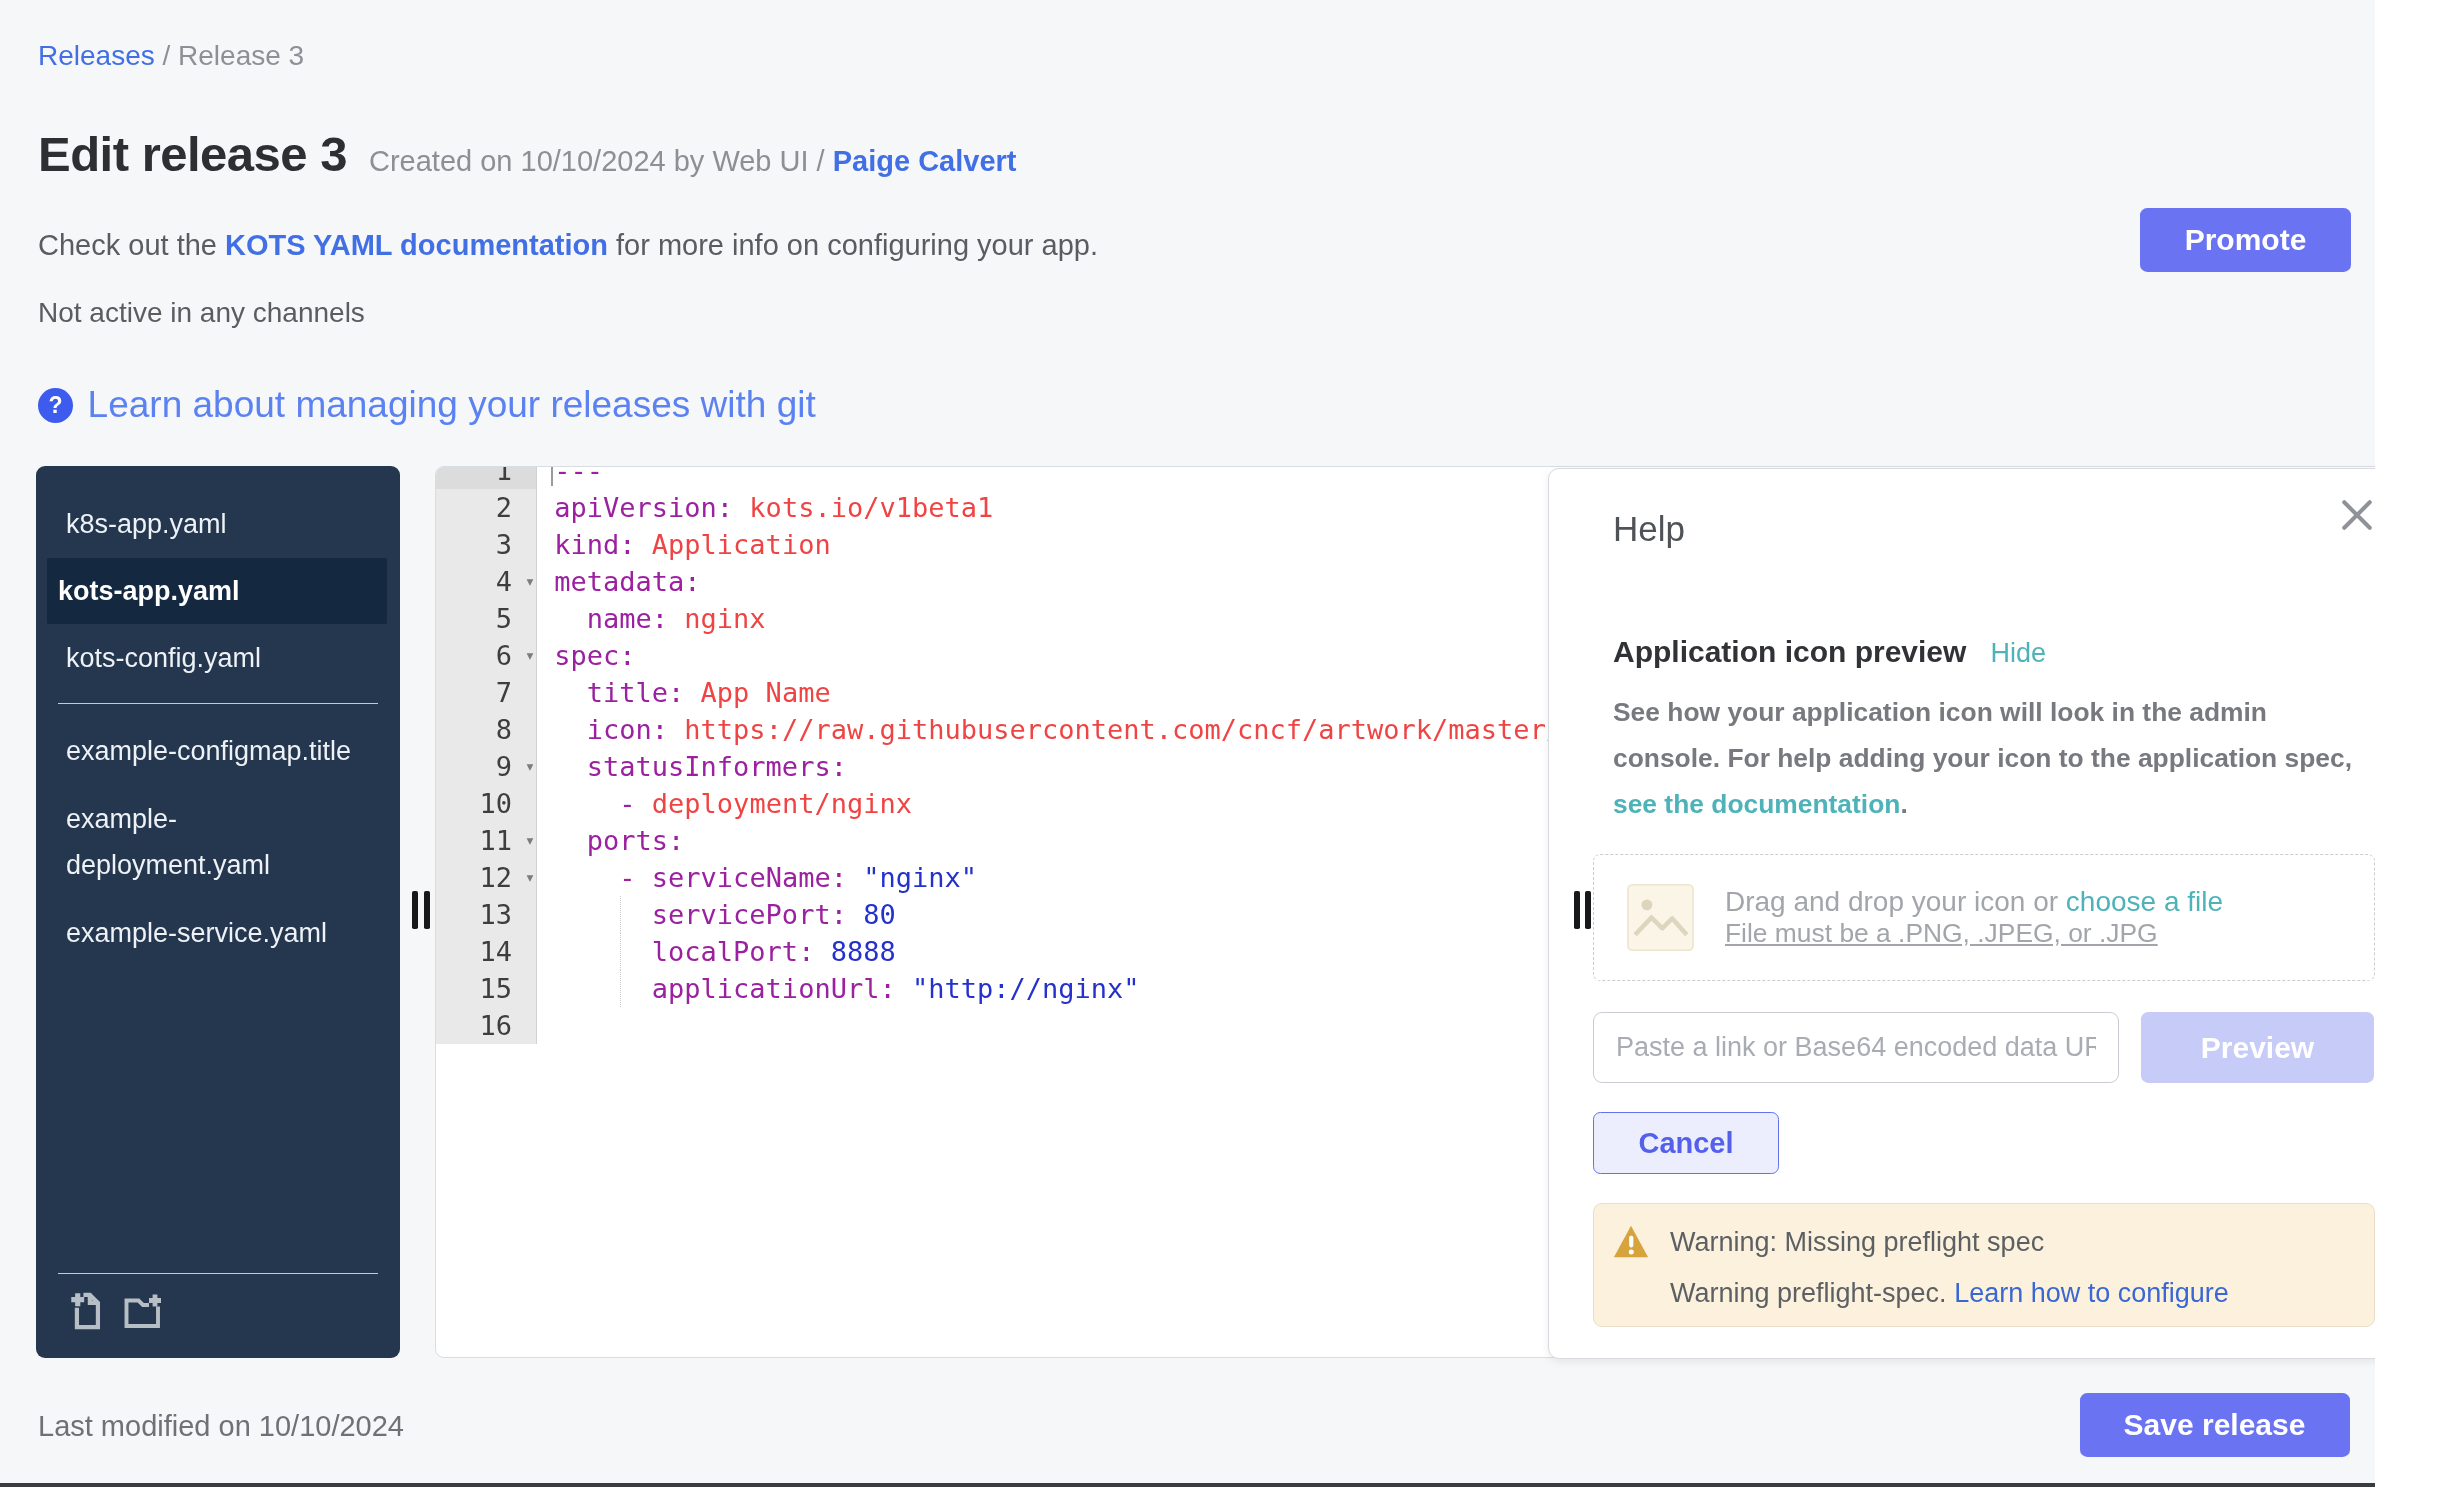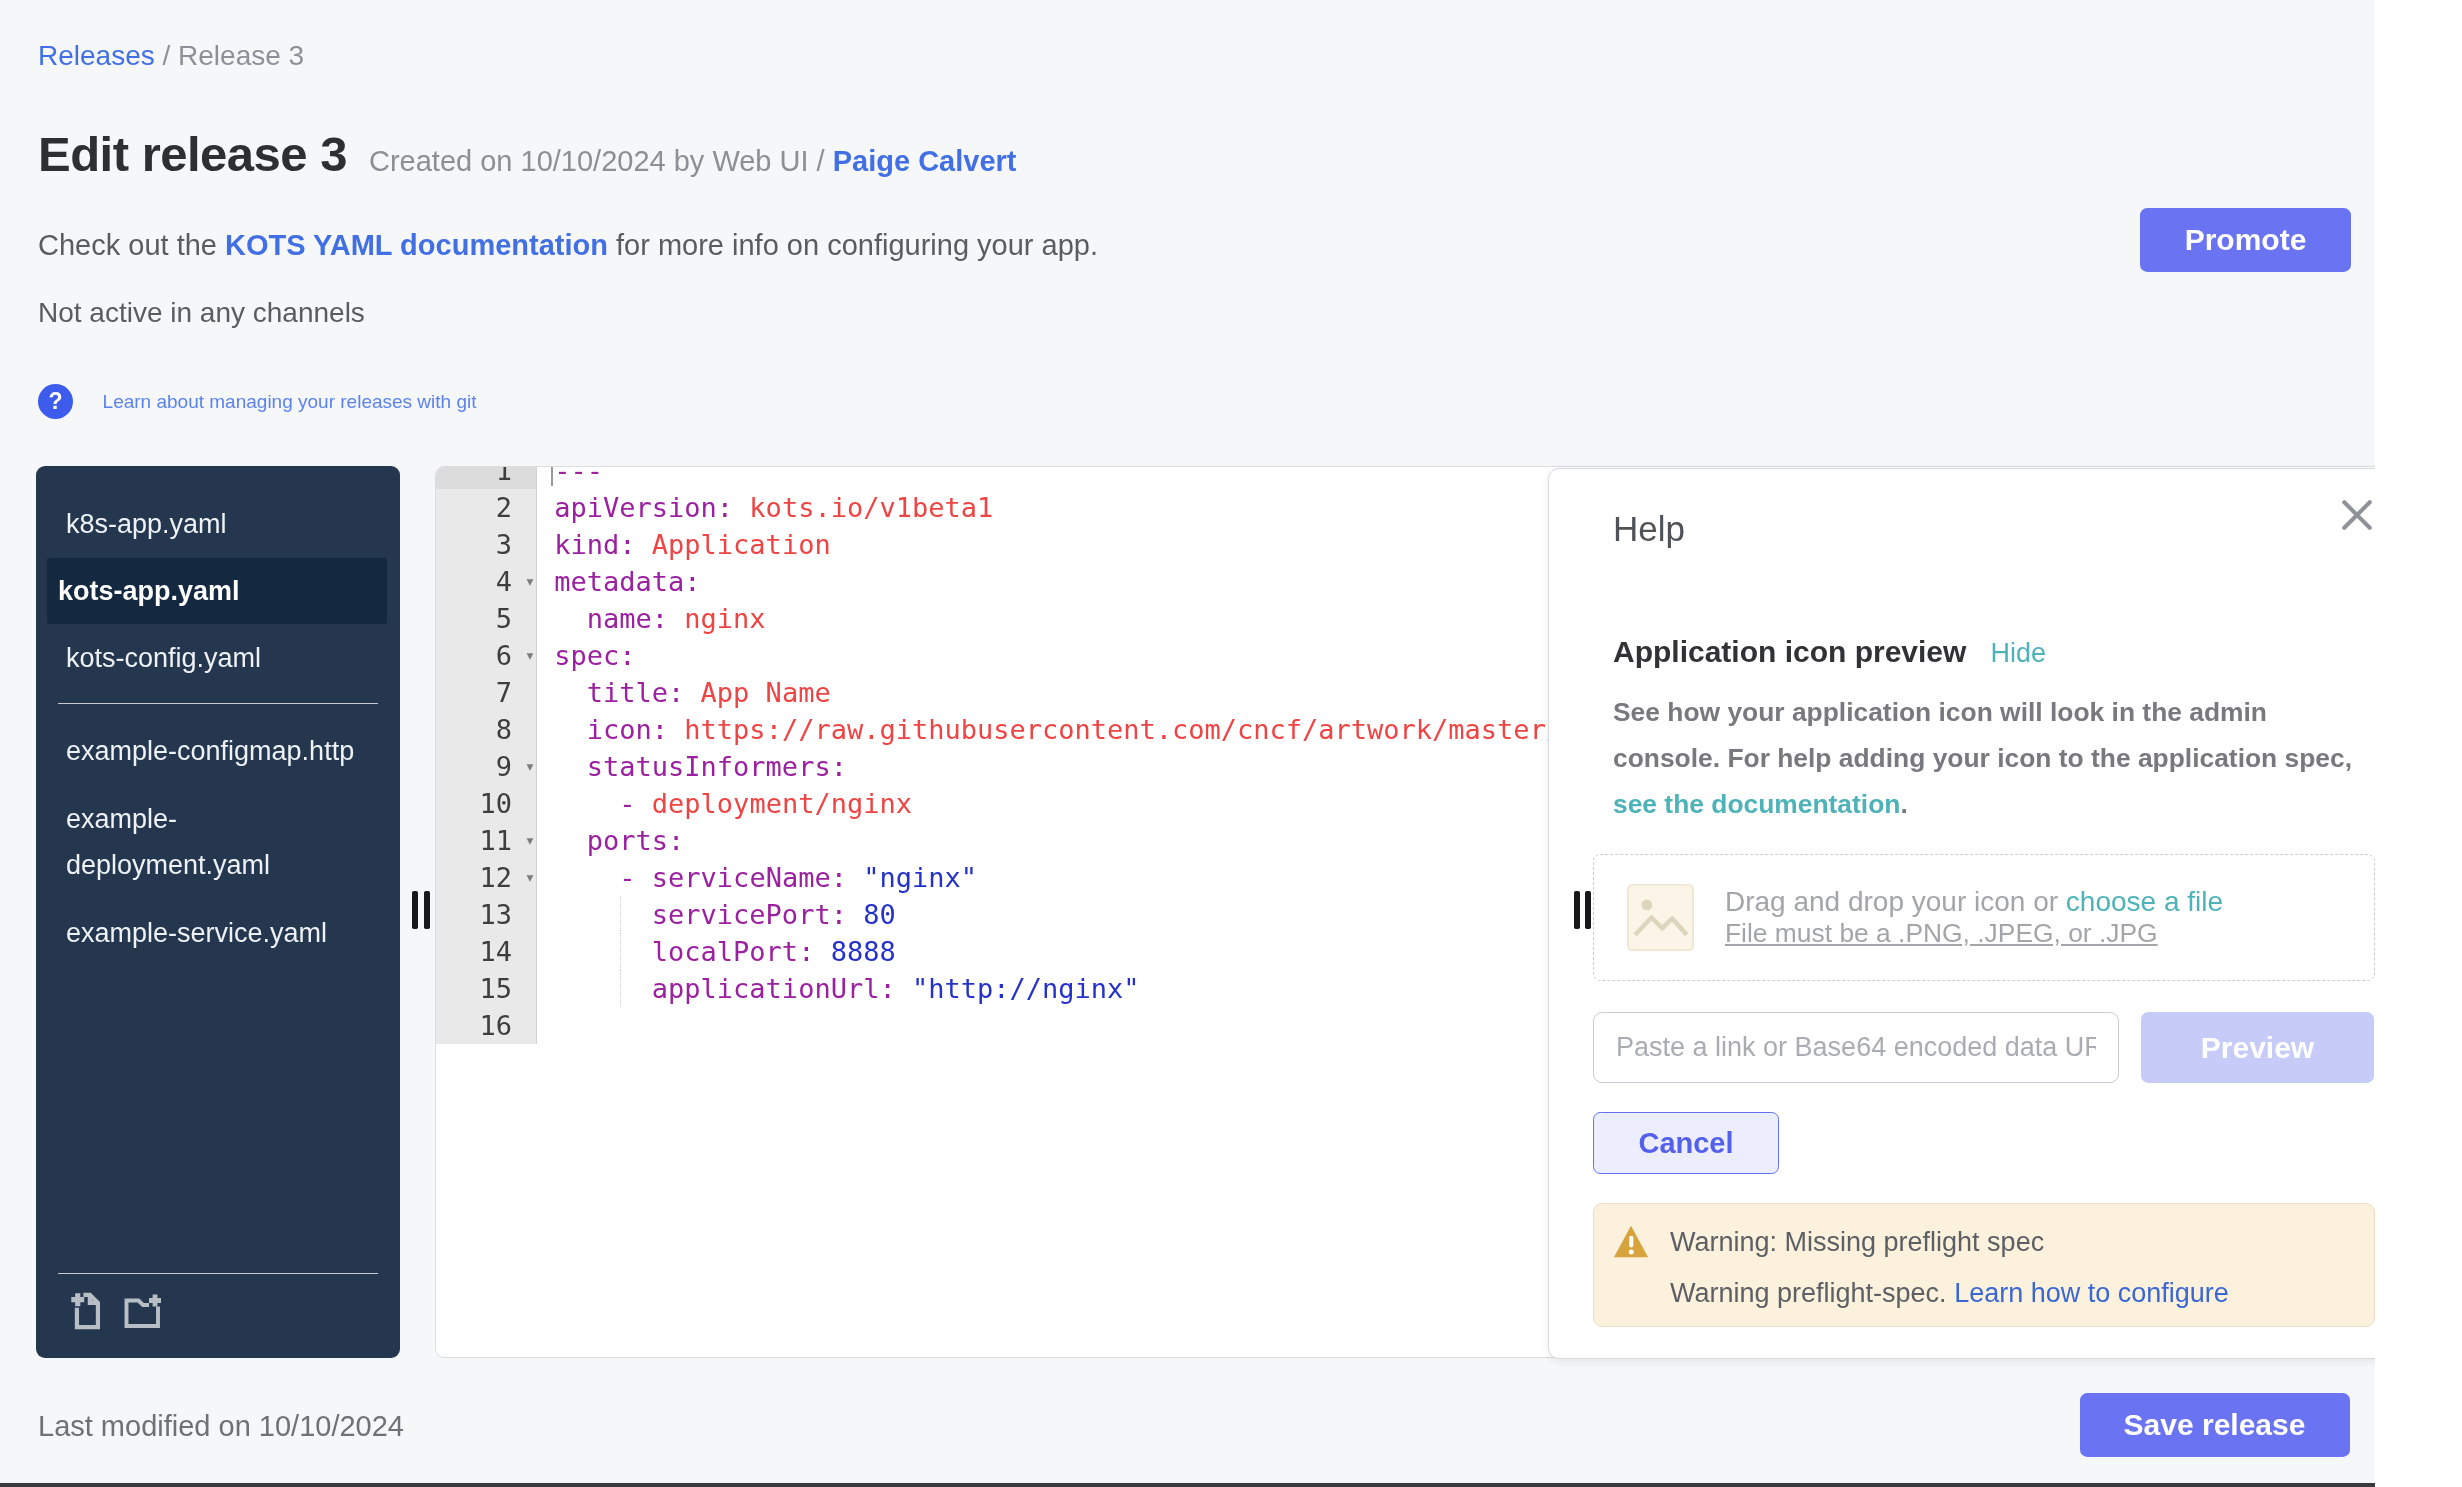--- a/index.html
+++ b/index.html
@@ -13,21 +13,21 @@
   .title-row{position:absolute;left:38px;top:126px;display:flex;align-items:baseline;gap:22px;}
   .page-title{font-size:49px;font-weight:bold;color:#2d2f33;letter-spacing:-0.5px;}
   .created{font-size:29px;color:#8c8f94;}
   .created .created-link{color:#4270e4;font-weight:bold;cursor:pointer;}
   .intro{position:absolute;left:38px;top:229px;font-size:29px;color:#595c60;}
   .intro .intro-link{color:#4270e4;font-weight:bold;cursor:pointer;}
   .status-line{position:absolute;left:38px;top:297px;font-size:28px;color:#595c60;}
   .git-row{position:absolute;left:38px;top:384px;display:flex;align-items:center;gap:14.6px;}
   .q-circle{width:35px;height:35px;border-radius:50%;background:#3d5ced;color:#fff;font-size:23px;
             font-weight:bold;display:flex;align-items:center;justify-content:center;}
-  .git-link{font-size:19px;color:#5b82f0;cursor:pointer;margin-left:15px;}
+  .git-link{font-size:37px;color:#5b82f0;cursor:pointer;}
 
   .btn{display:flex;align-items:center;justify-content:center;border-radius:7.3px;cursor:pointer;
        font-weight:bold;color:#fff;border:none;}
   .promote-btn{position:absolute;right:24px;top:208px;width:211px;height:64px;background:#6a73f2;font-size:30px;}
   .save-btn{position:absolute;right:25.5px;top:1393px;width:270px;height:64px;background:#6a73f2;font-size:30px;}
 
   
   .sidebar{position:absolute;left:36px;top:466px;width:364px;height:892px;background:#24374f;
            border-radius:9px;box-sizing:border-box;}
   .file-list-top{padding-top:24px;}
@@ -122,21 +122,21 @@
   </div>
 
   <div class="sidebar">
     <div class="file-list-top">
         <div class="file">k8s-app.yaml</div>
         <div class="file selected">kots-app.yaml</div>
         <div class="file">kots-config.yaml</div>
       </div>
     <div class="side-divider"></div>
     <div class="file-list-bottom">
-        <div class="file">example-configmap.http</div>
+        <div class="file">example-configmap.title</div>
         <div class="file">example-deployment.yaml</div>
         <div class="file">example-service.yaml</div>
       </div>
     <div class="sidebar-footer">
       <svg class="side-icon" viewBox="0 0 26 26" fill="none" stroke="#b8bec5" stroke-width="2.6">
         <path d="M8 11 V23 H21 V8 L16 3 H12"></path>
           <path d="M16 3 V8 H21"></path>
         <path d="M4.5 6 H12.5 M8.5 2 V10" stroke-width="3.2"></path>
       </svg>
       <svg class="side-icon" viewBox="0 0 28 26" fill="none" stroke="#b8bec5" stroke-width="2.6">

